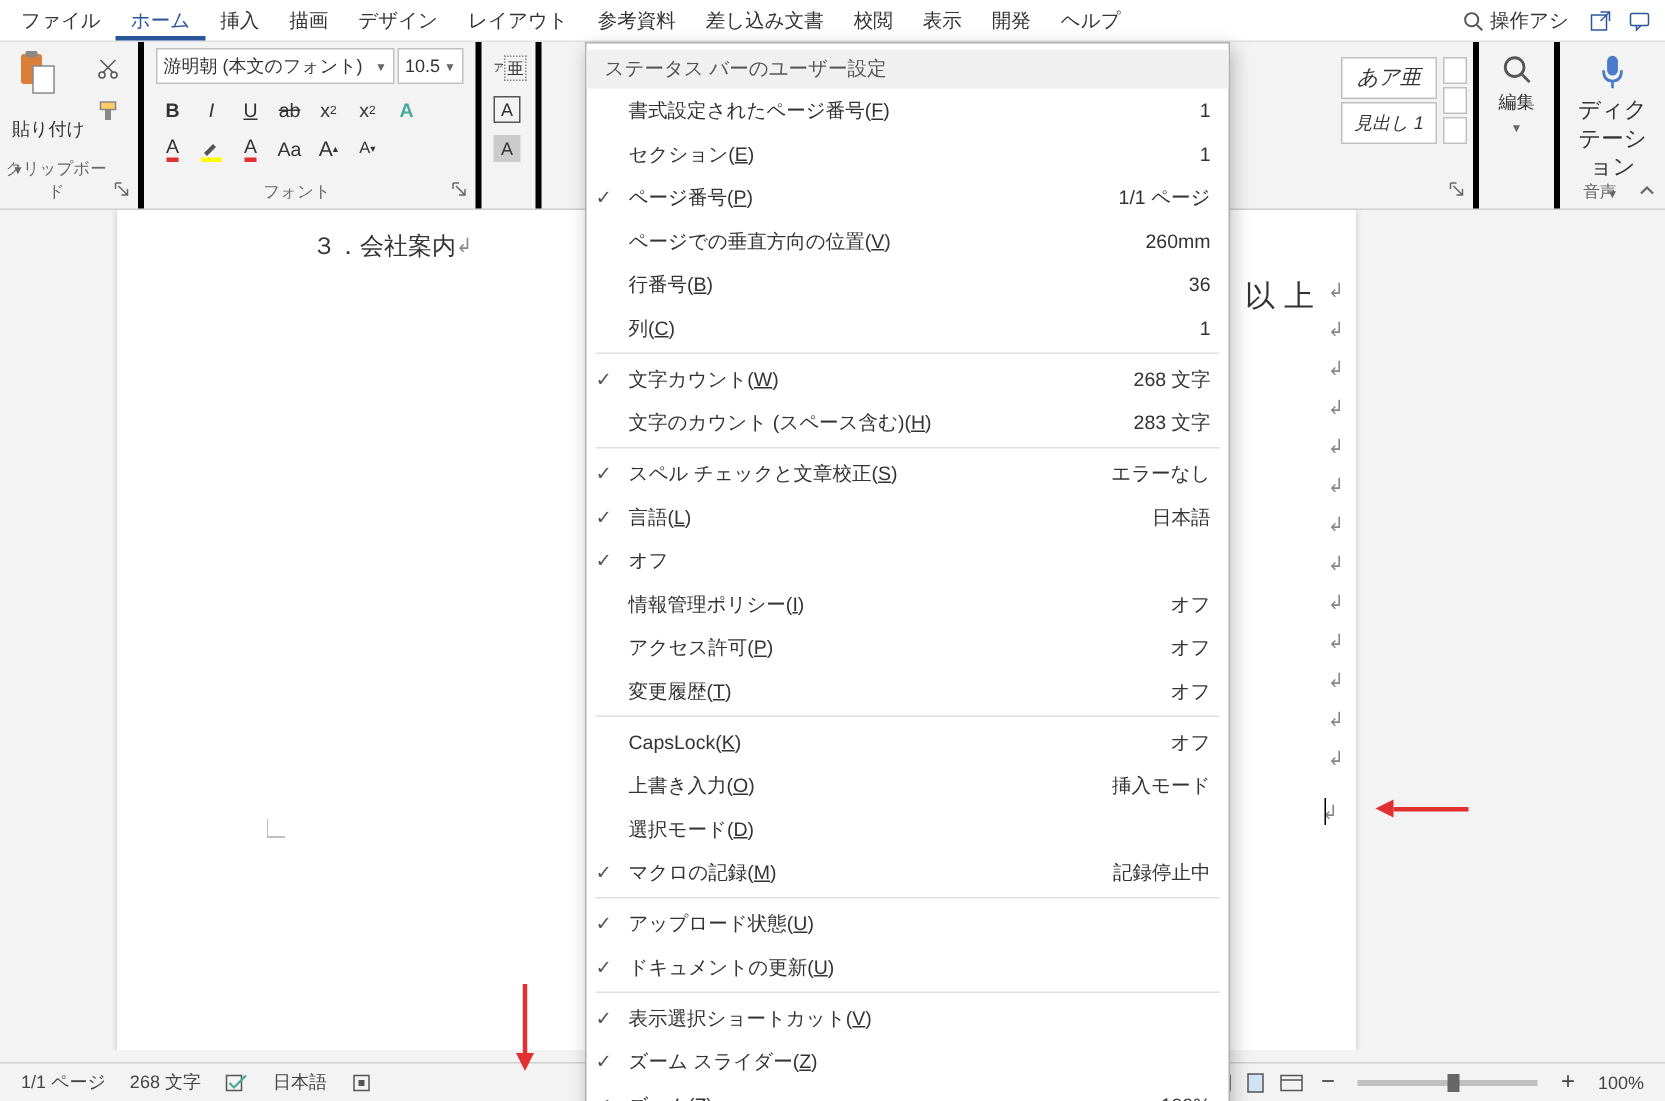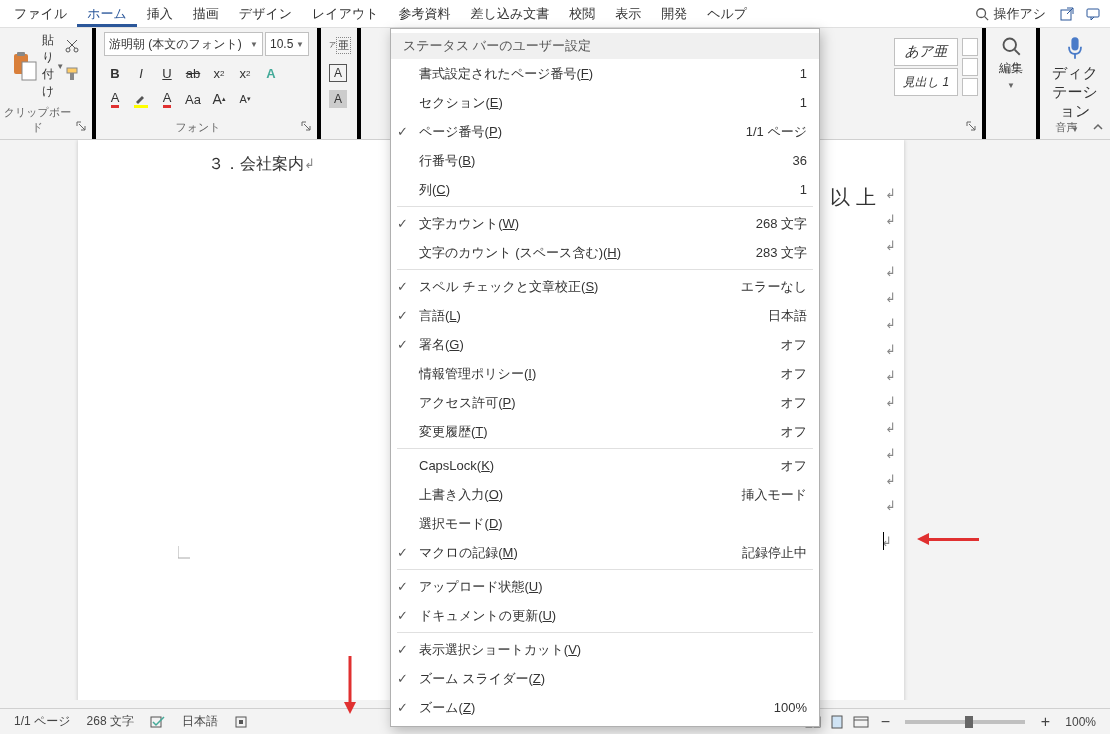--- a/index.html
+++ b/index.html
@@ -11,21 +11,21 @@
     .menu-spacer { flex: 1; }
     .menu-search { display: flex; align-items: center; gap: 4px; padding: 0 8px; }
     .menu-icon-btn { width: 26px; height: 24px; display: flex; align-items: center; justify-content: center; cursor: pointer; }
     
     .ribbon { height: 112px; background: #f3f3f3; display: flex; border-bottom: 1px solid #d0d0d0; position: relative; }
     .ribbon-group { border-right: 4px solid #000000; padding: 4px 8px 0 8px; display: flex; flex-direction: column; height: 100%; position: relative; }
     .ribbon-group-label { position: absolute; bottom: 4px; left: 0; right: 17px; text-align: center; font-size: 11px; color: #666; }
     .ribbon-launcher { position: absolute; bottom: 6px; right: 4px; width: 12px; height: 12px; color: #666; }
     
     .clipboard-group { display: flex; align-items: flex-start; gap: 4px; }
-    .paste-btn { display: flex; flex-direction: row; align-items: center; gap: 2px; width: 52px; }
+    .paste-btn { display: flex; flex-direction: column; gap: 14px; width: 52px; }
     .paste-icon-wrap { width: 32px; height: 32px; }
     .clip-small { display: flex; flex-direction: column; gap: 12px; padding-top: 6px; }
     
     .font-group { width: 225px; }
     .font-row1 { display: flex; gap: 2px; align-items: center; margin-bottom: 4px; }
     .font-name { flex: 1; height: 24px; border: 1px solid #c0c0c0; background: #fff; padding: 0 4px; display: flex; align-items: center; font-size: 12px; }
     .font-size { width: 44px; height: 24px; border: 1px solid #c0c0c0; background: #fff; padding: 0 4px; display: flex; align-items: center; font-size: 12px; }
     .font-row2, .font-row3 { display: flex; gap: 4px; align-items: center; height: 26px; }
     .fmt-btn { width: 22px; height: 22px; display: flex; align-items: center; justify-content: center; font-size: 13px; cursor: pointer; }
     
@@ -346,20 +346,24 @@
       <div class="context-item">
         <span class="context-label">セクション(<span class="u">E</span>)</span>
         <span class="context-value">1</span>
       </div>
       <div class="context-item">
         <span class="context-check">✓</span>
         <span class="context-label">ページ番号(<span class="u">P</span>)</span>
         <span class="context-value">1/1 ページ</span>
       </div>
       <div class="context-item">
+        <span class="context-label">ページでの垂直方向の位置(<span class="u">V</span>)</span>
+        <span class="context-value">260mm</span>
+      </div>
+      <div class="context-item">
         <span class="context-label">行番号(<span class="u">B</span>)</span>
         <span class="context-value">36</span>
       </div>
       <div class="context-item">
         <span class="context-label">列(<span class="u">C</span>)</span>
         <span class="context-value">1</span>
       </div>
       <div class="context-divider"></div>
       <div class="context-item">
         <span class="context-check">✓</span>
@@ -376,21 +380,20 @@
         <span class="context-label">スペル チェックと文章校正(<span class="u">S</span>)</span>
         <span class="context-value">エラーなし</span>
       </div>
       <div class="context-item">
         <span class="context-check">✓</span>
         <span class="context-label">言語(<span class="u">L</span>)</span>
         <span class="context-value">日本語</span>
       </div>
       <div class="context-item">
         <span class="context-check">✓</span>
-        <span class="context-label">署名(<span class="u">G</span>)</span>
         <span class="context-value">オフ</span>
       </div>
       <div class="context-item">
         <span class="context-label">情報管理ポリシー(<span class="u">I</span>)</span>
         <span class="context-value">オフ</span>
       </div>
       <div class="context-item">
         <span class="context-label">アクセス許可(<span class="u">P</span>)</span>
         <span class="context-value">オフ</span>
       </div>

